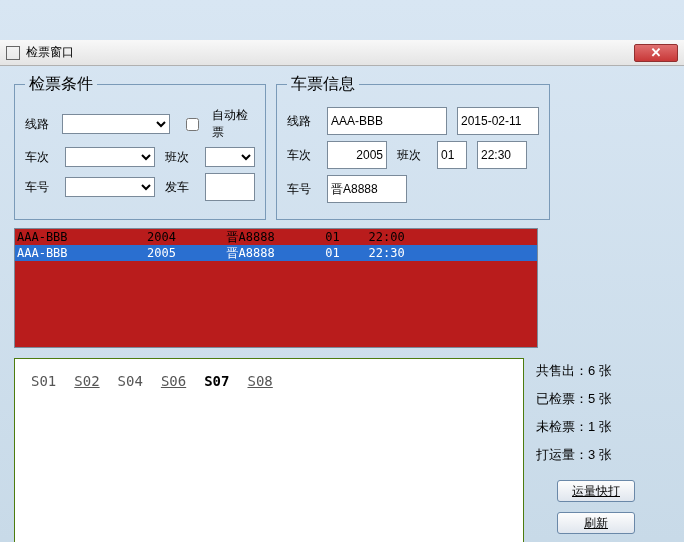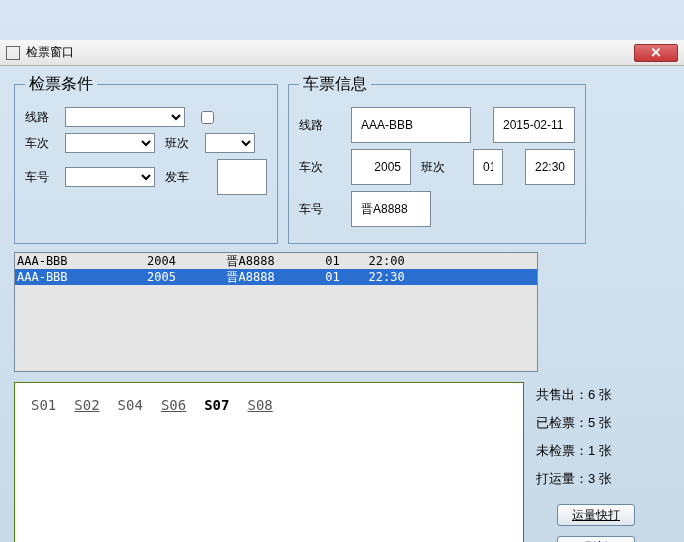--- a/index.html
+++ b/index.html
@@ -41,29 +41,29 @@
 .cond { width: 248px; }
 .info { width: 268px; }
 .row { display: flex; align-items: center; margin: 6px 0; gap: 10px; }
 .row label { width: 30px; }
 .row .lbl2 { width: 30px; text-align: left; }
 select {
   height: 20px; font-size: 12px; font-family: inherit;
   border: 1px solid #7a8a9a; background: #fff;
 }
 input[type=text] {
-  height: 36px; font-size: 12px; font-family: inherit;
-  border: 1px solid #7a8a9a; padding: 0 9px; background: #fff; margin-left: 12px;
+  height: 28px; font-size: 12px; font-family: inherit;
+  border: 1px solid #7a8a9a; padding: 0 3px; background: #fff;
 }
 input[type=checkbox] { margin: 0 3px 0 6px; }
 .listbox {
   margin-top: 8px;
   width: 524px;
   height: 120px;
-  background: #e5e5e5;
+  background: #b91c1c;
   border: 1px solid #7a8a9a;
   font-family: "SimSun", monospace;
   overflow: hidden;
 }
 .listrow { white-space: pre; padding: 0 2px; line-height: 16px; }
 .listrow.sel { background: #2a6fd0; color: #fff; }
 .ticketno-row { margin-top: 10px; display: flex; align-items: center; gap: 4px; }
 .ticketno-row label { width: 30px; }
 .bottom-row { display: flex; gap: 12px; margin-top: 10px; }
 .seatbox {
@@ -97,20 +97,21 @@
 
 <div class="content">
 
   <div class="top-row">
     <fieldset class="cond">
       <legend>检票条件</legend>
       <div class="row">
         <label>线路</label>
         <select style="width:120px"></select>
         <input type="checkbox" style="">
+        <span>自动检票</span>
       </div>
       <div class="row">
         <label>车次</label>
         <select style="width:90px"></select>
         <label class="lbl2">班次</label>
         <select style="width:50px"></select>
       </div>
       <div class="row">
         <label>车号</label>
         <select style="width:90px"></select>

